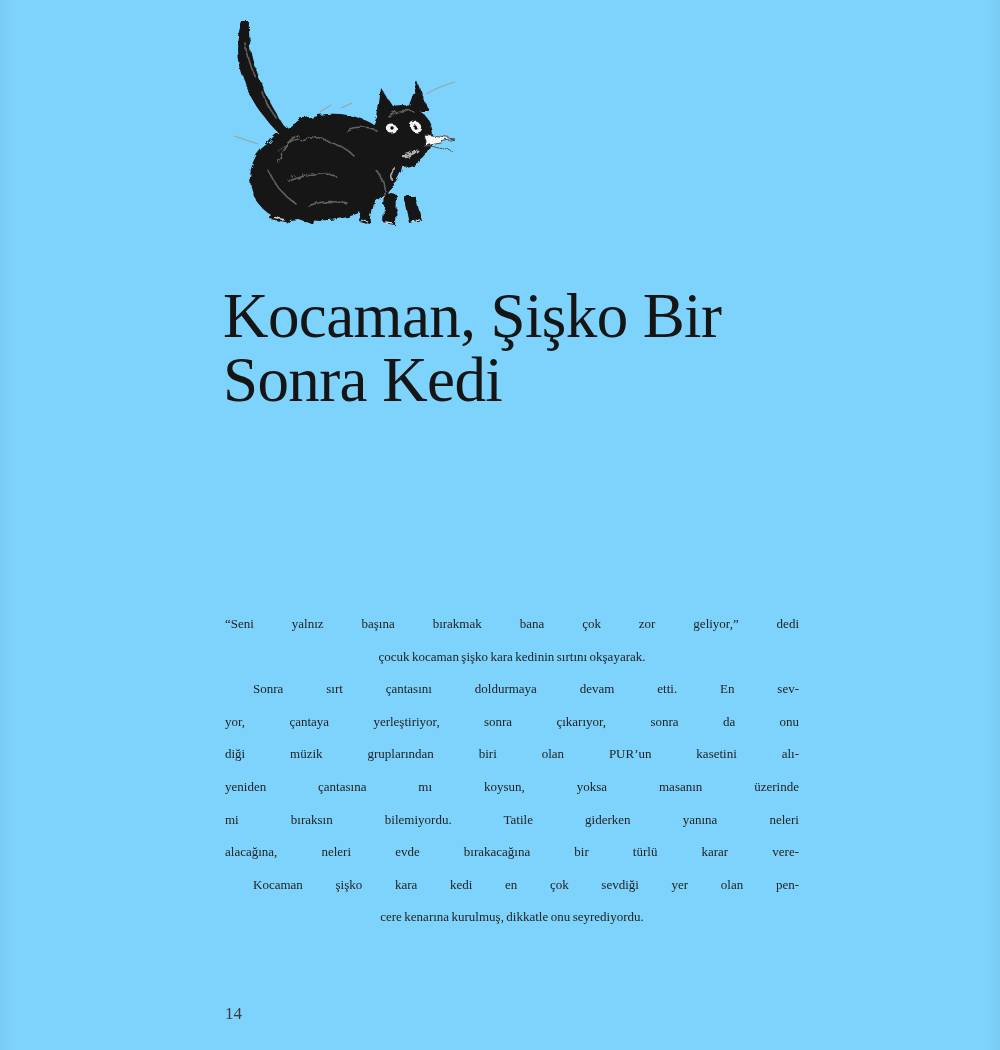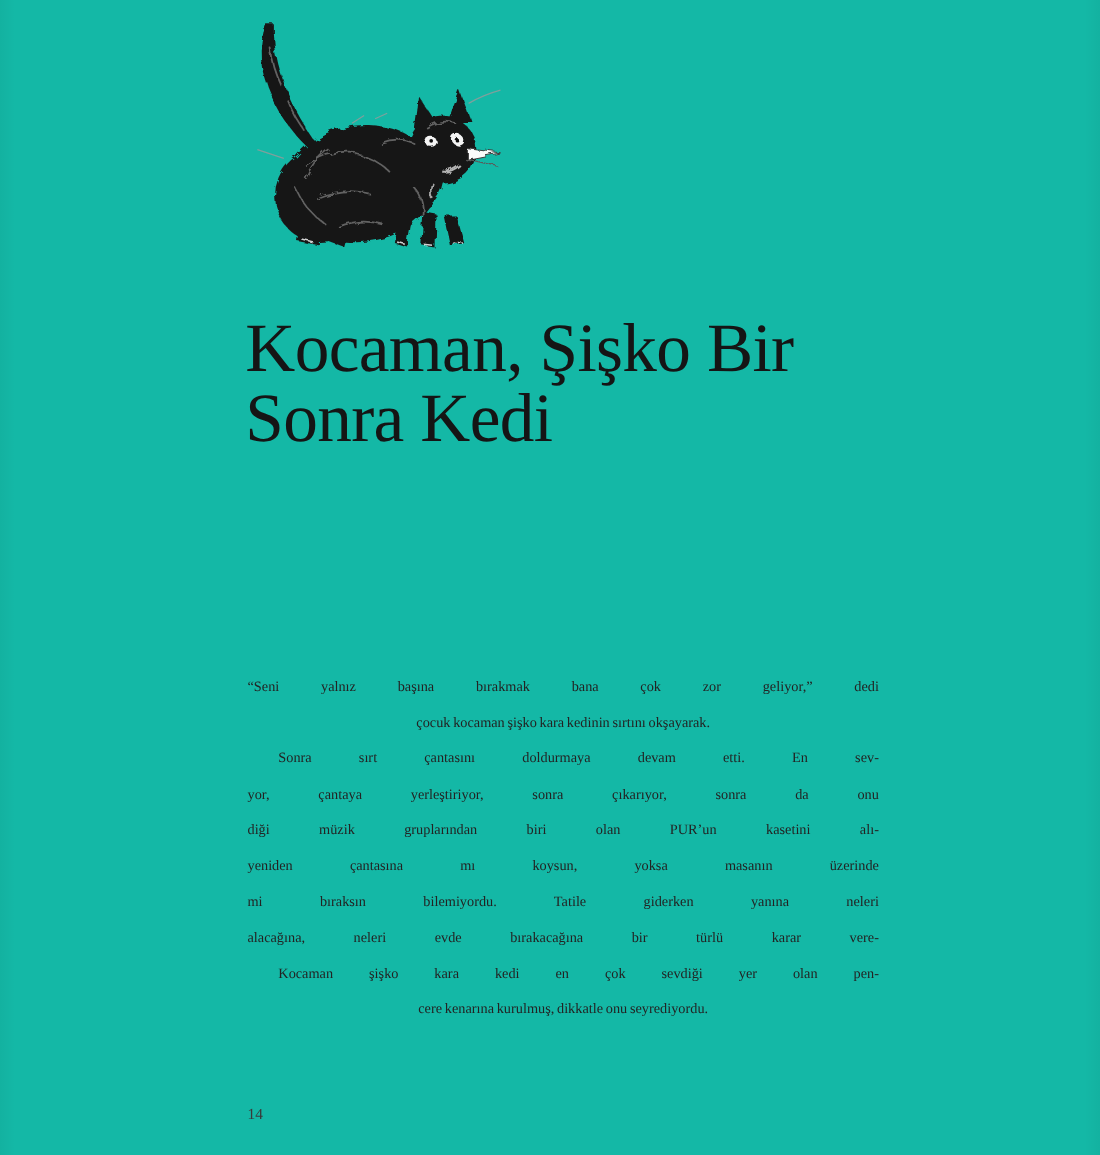--- a/index.html
+++ b/index.html
@@ -6,21 +6,21 @@
   html, body {
     margin: 0;
     padding: 0;
     background: #ffffff;
   }
   .page {
     position: relative;
     width: 1000px;
     height: 1050px;
     margin: 0 auto;
-    background: #14b8a6;
+    background: #7dd3fc;
     overflow: hidden;
     font-family: "Liberation Serif", serif;
     color: #1f1f1f;
   }
   
   .edge-shade-left, .edge-shade-right {
     position: absolute;
     top: 0;
     width: 14px;
     height: 100%;
@@ -66,21 +66,21 @@
     text-align-last: justify;
   }
   .line.indent {
     text-indent: 28px;
   }
 
   .page-number {
     position: absolute;
     left: 225px;
     top: 1004px;
-    font-size: 14px;
+    font-size: 17px;
     line-height: 20px;
     color: #3a3a3a;
   }
 </style>
 </head>
 <body>
 
 <div class="page">
 
   <div class="edge-shade-left"></div>

